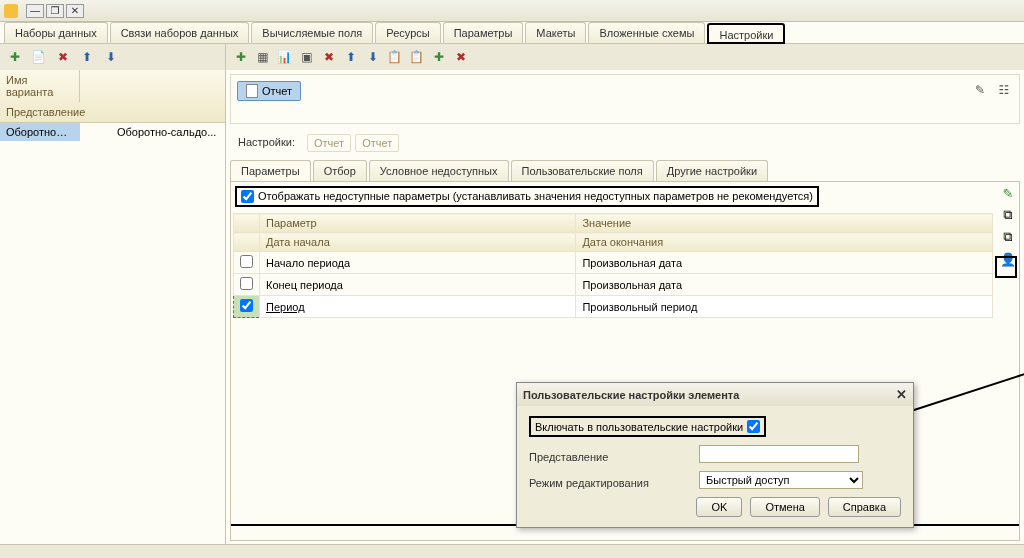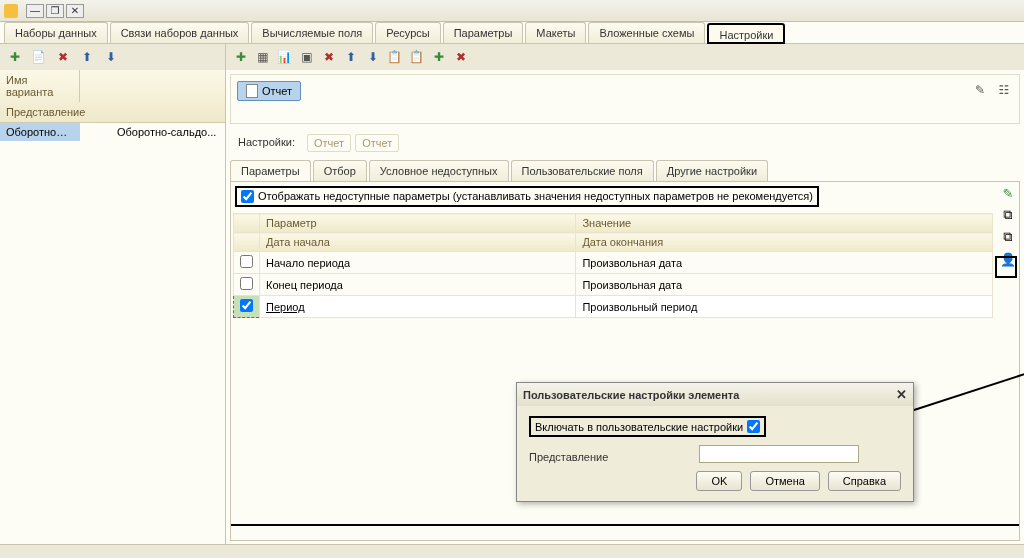--- a/index.html
+++ b/index.html
@@ -218,20 +218,26 @@
           <div class="row">
             <span class="include-row">
               <span>Включать в пользовательские настройки</span>
               <input type="checkbox" checked="" style="">
             </span>
           </div>
           <div class="row">
             <label>Представление</label>
             <input type="text" value="" style="">
           </div>
+          <div class="row">
+            <label>Режим редактирования</label>
+            <select>
+              <option>Быстрый доступ</option>
+            </select>
+          </div>
           <div class="buttons">
             <button>OK</button>
             <button>Отмена</button>
             <button>Справка</button>
           </div>
         </div>
       </div>
 
       <div class="bottom-border"></div>
     </div>

